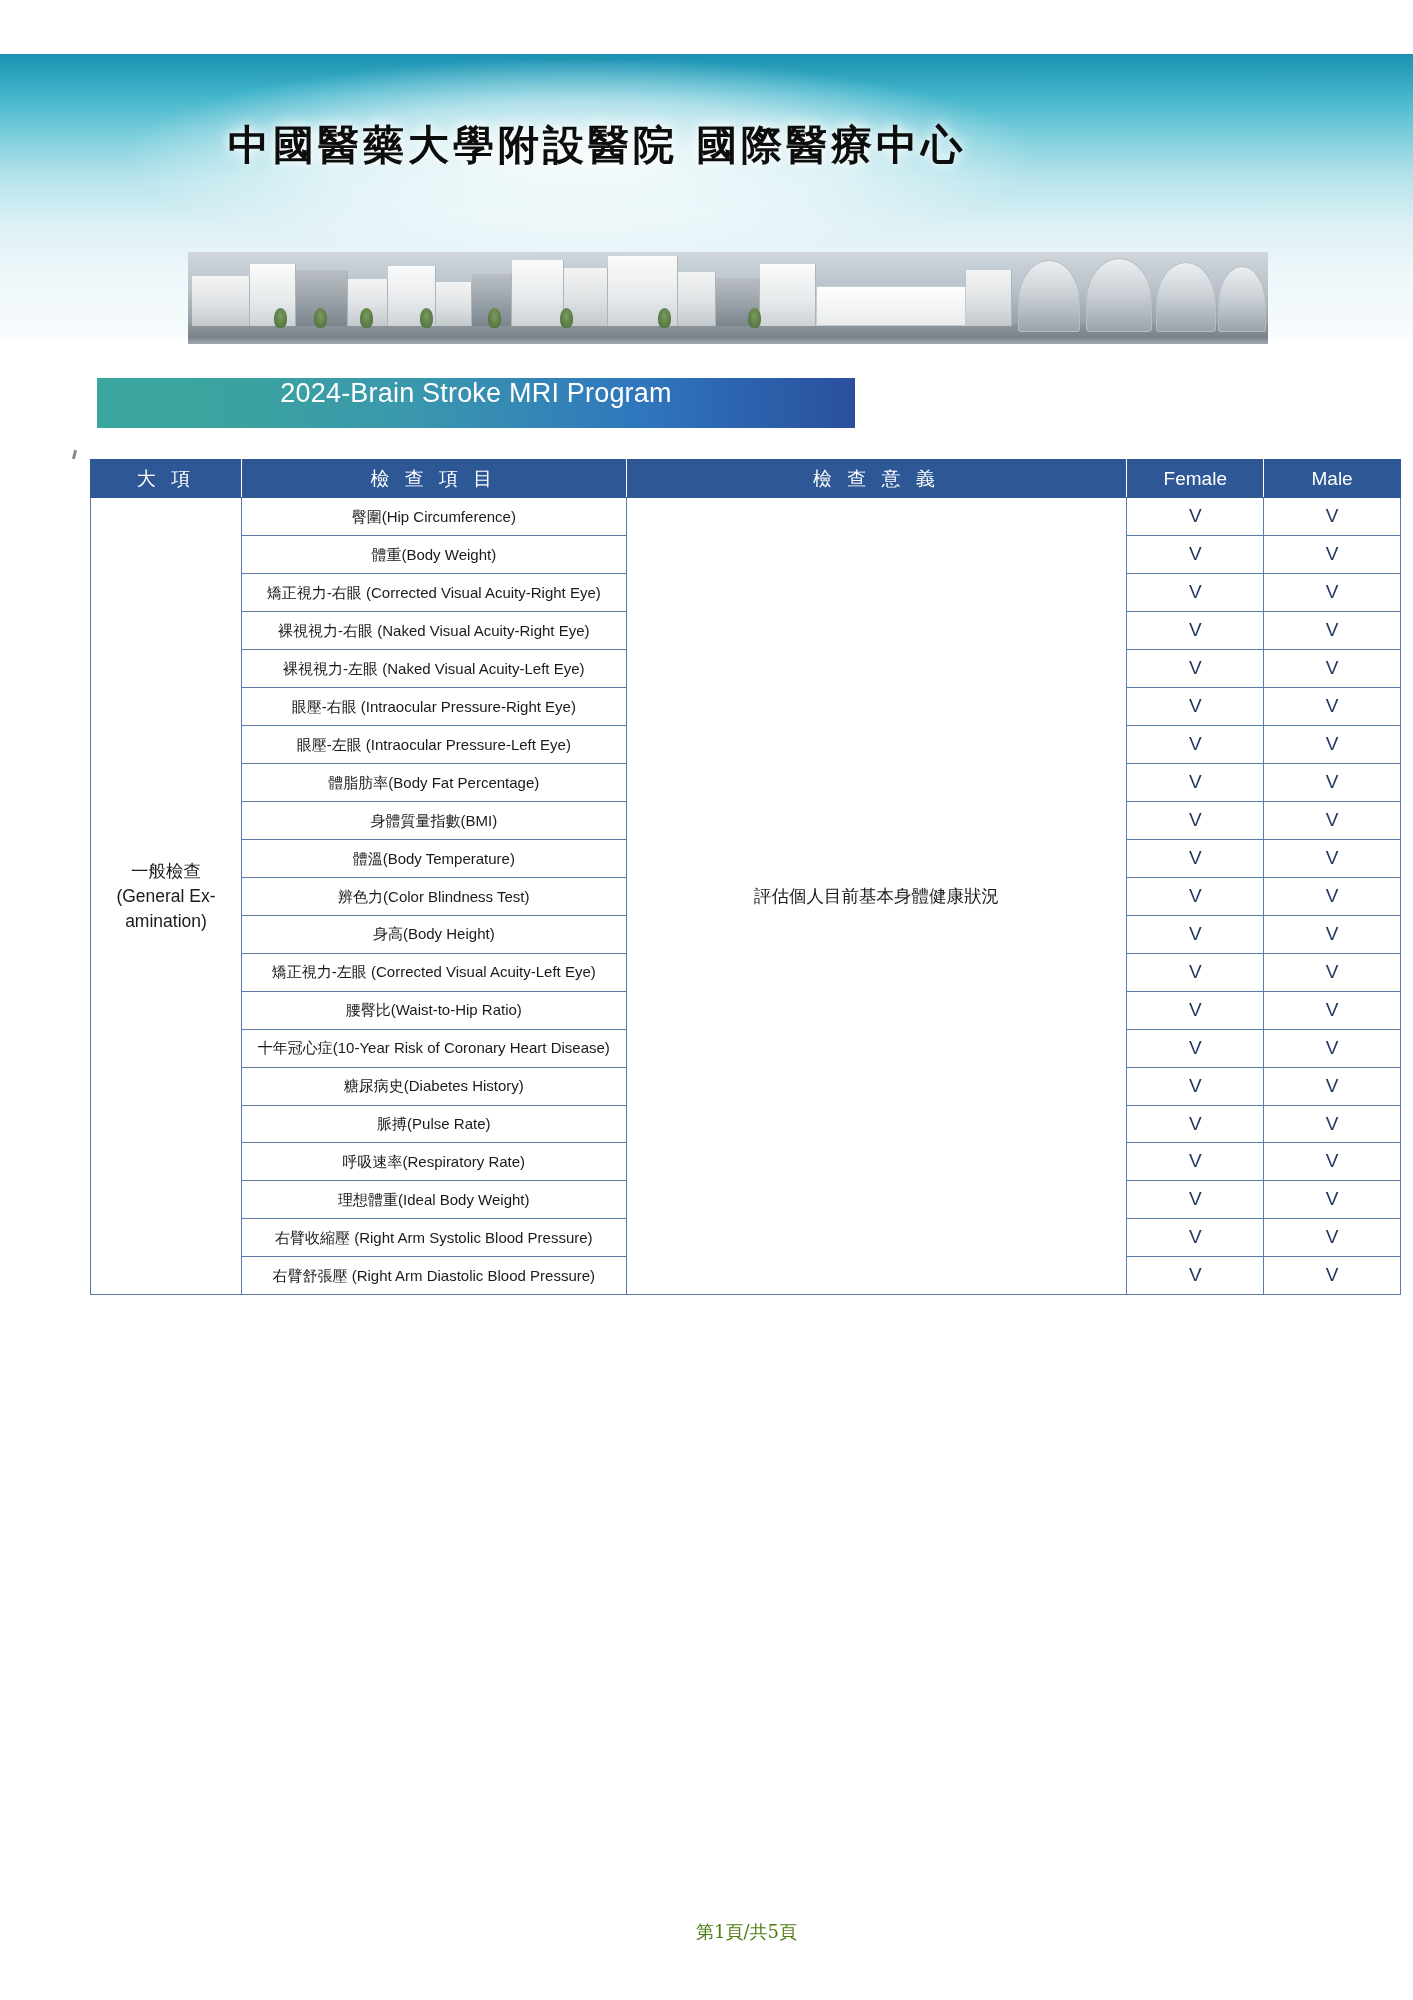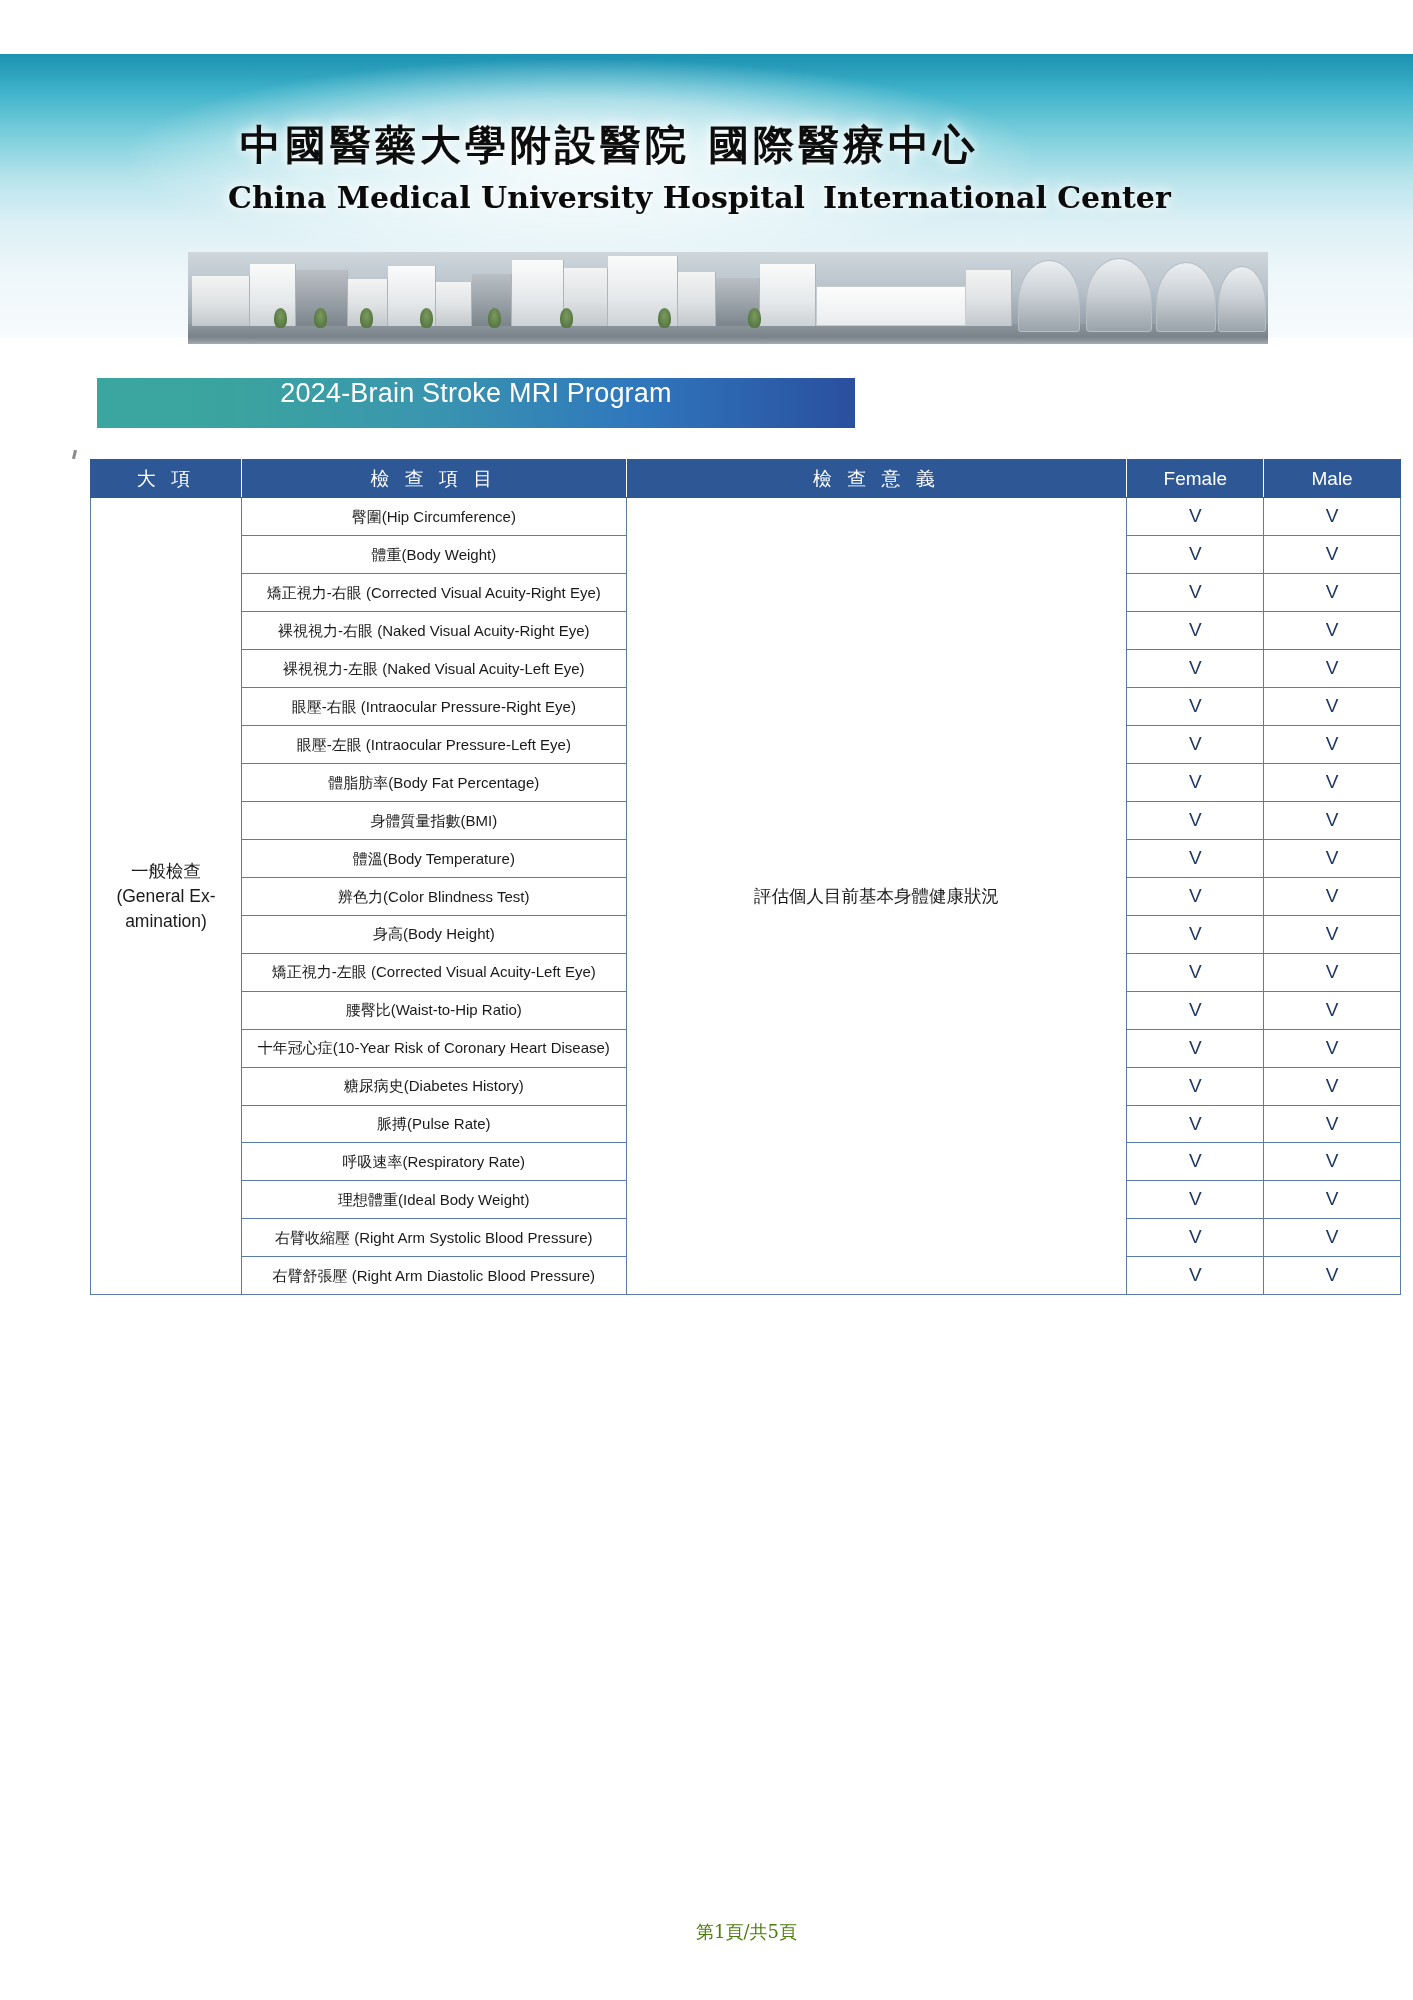--- a/index.html
+++ b/index.html
@@ -135,21 +135,21 @@
     position: absolute; inset: 0;
     font-size: 7.2px; color: #eef3fa; letter-spacing: .4px;
   }
   .logo-ring-txt span { position: absolute; white-space: nowrap; }
   .lrt-top { top: 9px; left: 50%; transform: translateX(-50%); font-size: 6.6px; }
   .lrt-bot { bottom: 8px; left: 50%; transform: translateX(-50%); font-size: 7.5px; }
 
   
   .banner-title-cn {
     position: absolute;
-    left: 240px; top: 118px;
+    left: 228px; top: 118px;
     width: 800px;
     font-family: "DejaVu Serif", "Liberation Serif", serif;
     font-weight: bold;
     font-size: 41px;
     letter-spacing: 4px;
     color: #0d0d0d;
     text-shadow: 0 0 10px rgba(255,255,255,0.95), 0 0 18px rgba(255,255,255,0.8);
     white-space: nowrap;
   }
   .banner-title-en {
@@ -292,23 +292,20 @@
     <div class="tree" style="left:372px;"></div>
     <div class="tree" style="left:470px;"></div>
     <div class="tree" style="left:560px;"></div>
   </div>
 
   <div class="banner-topwhite"></div>
   <div class="banner-whitefade"></div>
 
 
   <div class="banner-title-cn">中國醫藥大學附設醫院 國際醫療中心</div>
-  <div class="banner-title-en">
-    <span>China Medical University Hospital</span><span class="gap"></span><span>International  Center</span>
-  </div>
 </div>
 
 <div class="title-bar">
   <div class="title-bar-text">2024-Brain Stroke MRI Program</div>
 </div>
 
 <div class="tick"></div>
 <div class="table-wrap">
   <table class="exam">
     <colgroup>

